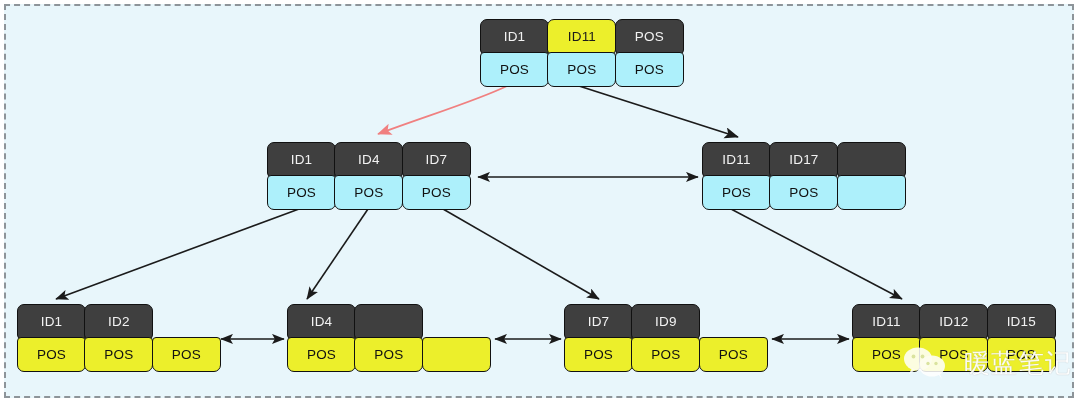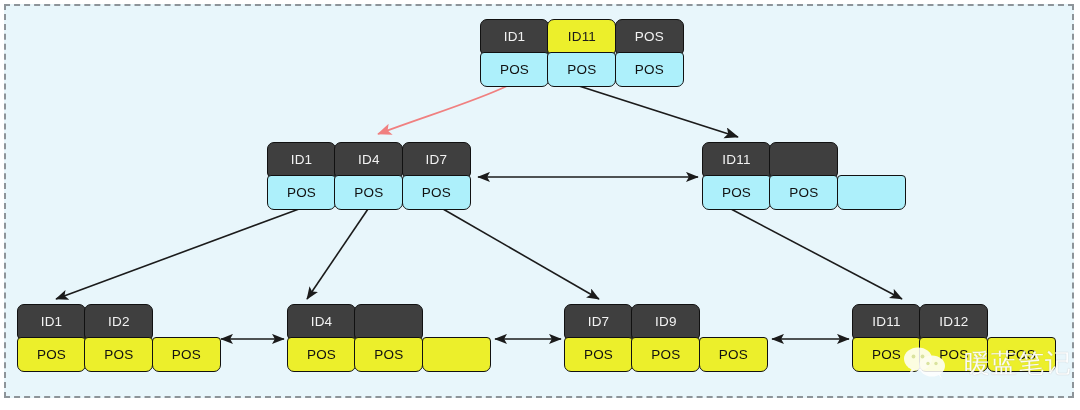--- a/index.html
+++ b/index.html
@@ -189,20 +189,21 @@
     <div class="node-row row-ptr">
       <div class="cell">POS</div>
       <div class="cell">POS</div>
       <div class="cell">POS</div>
     </div>
   </div>
 
   <div class="node" id="node-internal-r">
     <div class="node-row row-key">
       <div class="cell">ID11</div>
+      <div class="cell">ID17</div>
       <div class="cell empty"></div>
     </div>
     <div class="node-row row-ptr">
       <div class="cell">POS</div>
       <div class="cell">POS</div>
       <div class="cell empty"></div>
     </div>
   </div>
 
   <div class="node" id="node-leaf-1">
@@ -238,20 +239,21 @@
       <div class="cell">POS</div>
       <div class="cell">POS</div>
       <div class="cell">POS</div>
     </div>
   </div>
 
   <div class="node" id="node-leaf-4">
     <div class="node-row row-key">
       <div class="cell">ID11</div>
       <div class="cell">ID12</div>
+      <div class="cell">ID15</div>
     </div>
     <div class="node-row row-ptr leaf-ptr">
       <div class="cell">POS</div>
       <div class="cell">POS</div>
       <div class="cell">POS</div>
     </div>
   </div>
 
   <div id="watermark">
     <svg width="46" height="34" viewBox="0 0 46 34">

